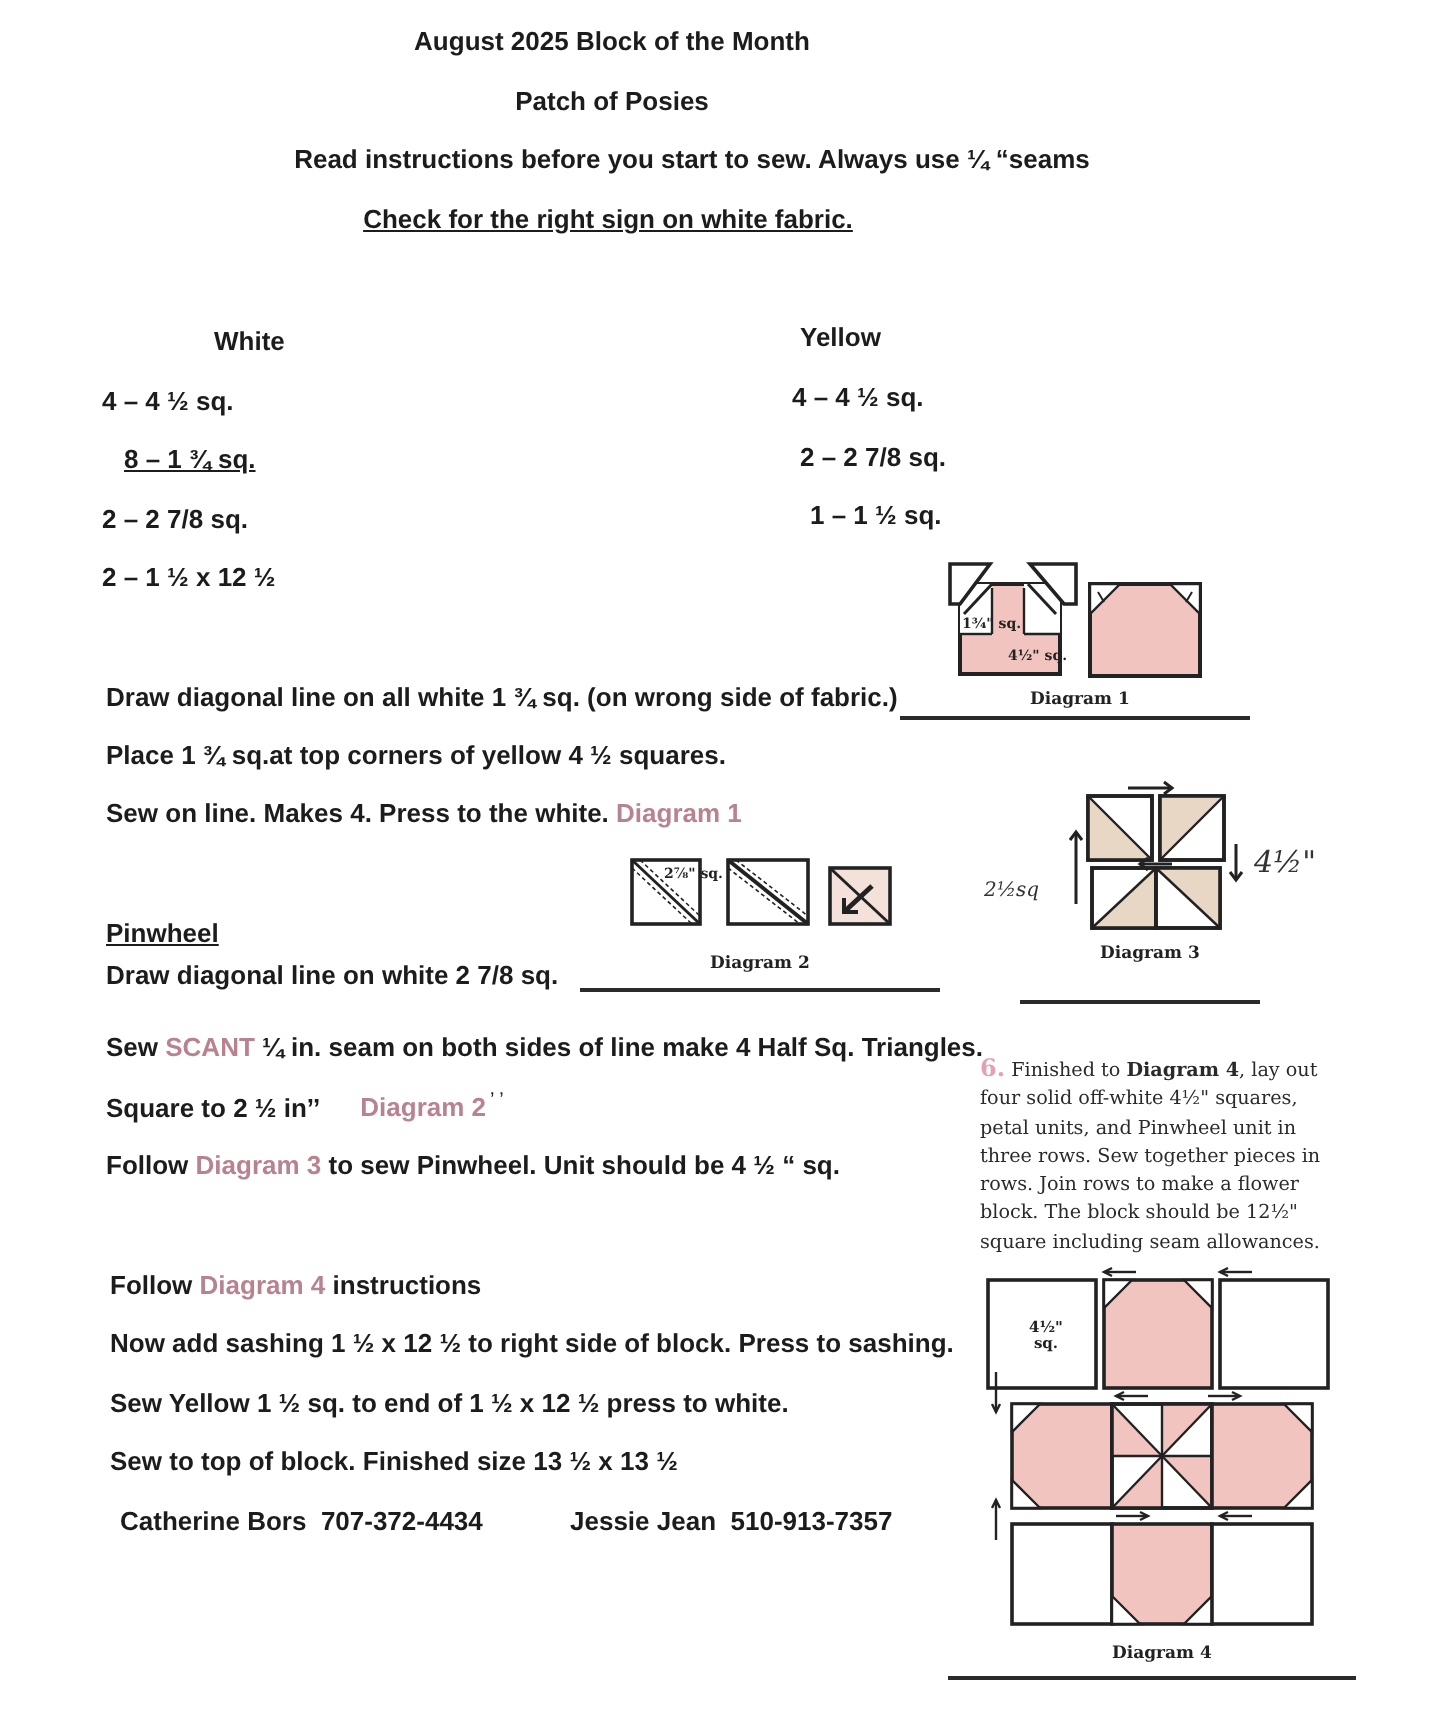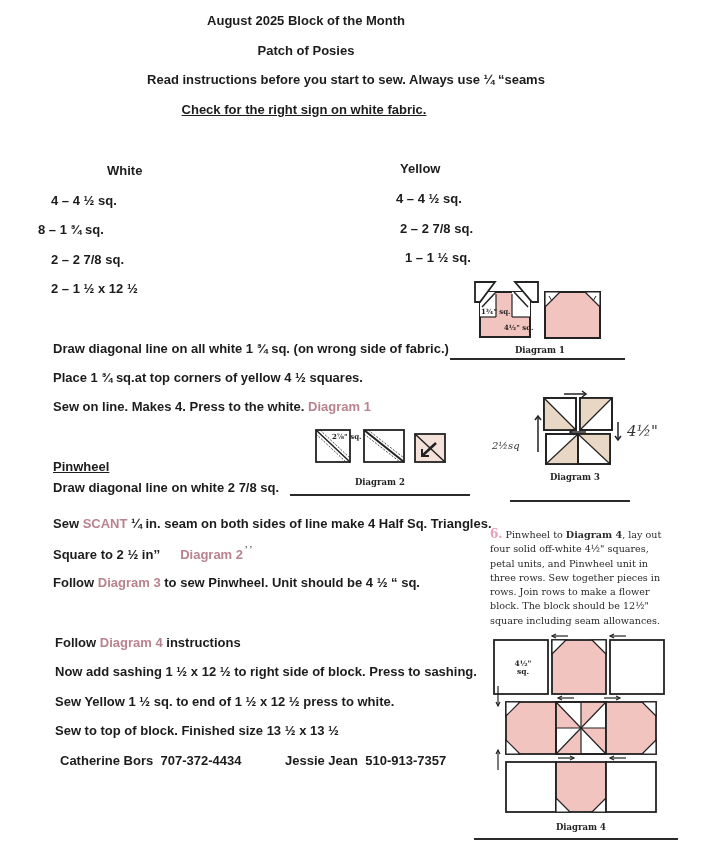--- a/index.html
+++ b/index.html
@@ -23,21 +23,21 @@
 <body>
 
 <div class="abs b center" style="top:13px;">August 2025 Block of the Month</div>
 <div class="abs b center" style="top:43px;">Patch of Posies</div>
 <div class="abs b center" style="top:72px;padding-left:40px;">Read instructions before you start to sew. Always use ¼ “seams</div>
 <div class="abs b center u" style="top:102px; left:-2px;">Check for the right sign on white fabric.</div>
 
 <div>
   <div class="abs b" style="left:83px; top:163px;margin-left:24px;">White</div>
   <div class="abs b" style="left:51px; top:193px;">4 – 4 ½ sq.</div>
-  <div class="abs b" style="left:38px; top:222px;">8 – 1 ¾ sq.</div>
+  <div class="abs b" style="left:62px; top:222px;text-decoration:underline;">8 – 1 ¾ sq.</div>
   <div class="abs b" style="left:51px; top:252px;">2 – 2 7/8 sq.</div>
   <div class="abs b" style="left:51px; top:281px;">2 – 1 ½ x 12 ½</div>
 </div>
 <div>
   <div class="abs b" style="left:400px; top:161px;">Yellow</div>
   <div class="abs b" style="left:396px; top:191px;">4 – 4 ½ sq.</div>
   <div class="abs b" style="left:400px; top:221px;">2 – 2 7/8 sq.</div>
   <div class="abs b" style="left:405px; top:250px;">1 – 1 ½ sq.</div>
 </div>
 
@@ -140,21 +140,21 @@
     <line x1="8" y1="64" x2="8" y2="28"></line>
       <polyline points="5,32 8,28 11,32"></polyline>
     <line x1="88" y1="34" x2="88" y2="52"></line>
       <polyline points="85,48 88,52 91,48"></polyline>
   </g>
 </svg>
 <div class="hand" style="left:627px; top:422px; font-size:15px;">4½"</div>
 <div class="diag-label" style="left:550px; top:472px;">Diagram 3</div>
 <div class="hr" style="left:510px; top:500px; width:120px;"></div>
 
-<div class="para6"><span class="num">6.</span> <span>Pinwheel to </span><span class="bold">Diagram 4</span><span>, lay out four solid off-white 4½" squares, petal units, and Pinwheel unit in three rows. Sew together pieces in rows. Join rows to make a flower block. The block should be 12½" square including seam allowances.</span></div>
+<div class="para6"><span class="num">6.</span> <span>Finished to </span><span class="bold">Diagram 4</span><span>, lay out four solid off-white 4½" squares, petal units, and Pinwheel unit in three rows. Sew together pieces in rows. Join rows to make a flower block. The block should be 12½" square including seam allowances.</span></div>
 
 <svg style="left:480px; top:632px;" width="200" height="185">
 
   <g>
     <rect x="14" y="8" width="54" height="54" fill="#fff" stroke="#222" stroke-width="1.8"></rect>
     <rect x="72" y="8" width="54" height="54" fill="#f2c4c0" stroke="#222" stroke-width="1.8"></rect>
     <polygon points="72,8 86,8 72,22" fill="#fff" stroke="#222" stroke-width="1.2"></polygon>
     <polygon points="112,8 126,8 126,22" fill="#fff" stroke="#222" stroke-width="1.2"></polygon>
     <rect x="130" y="8" width="54" height="54" fill="#fff" stroke="#222" stroke-width="1.8"></rect>
   </g>

